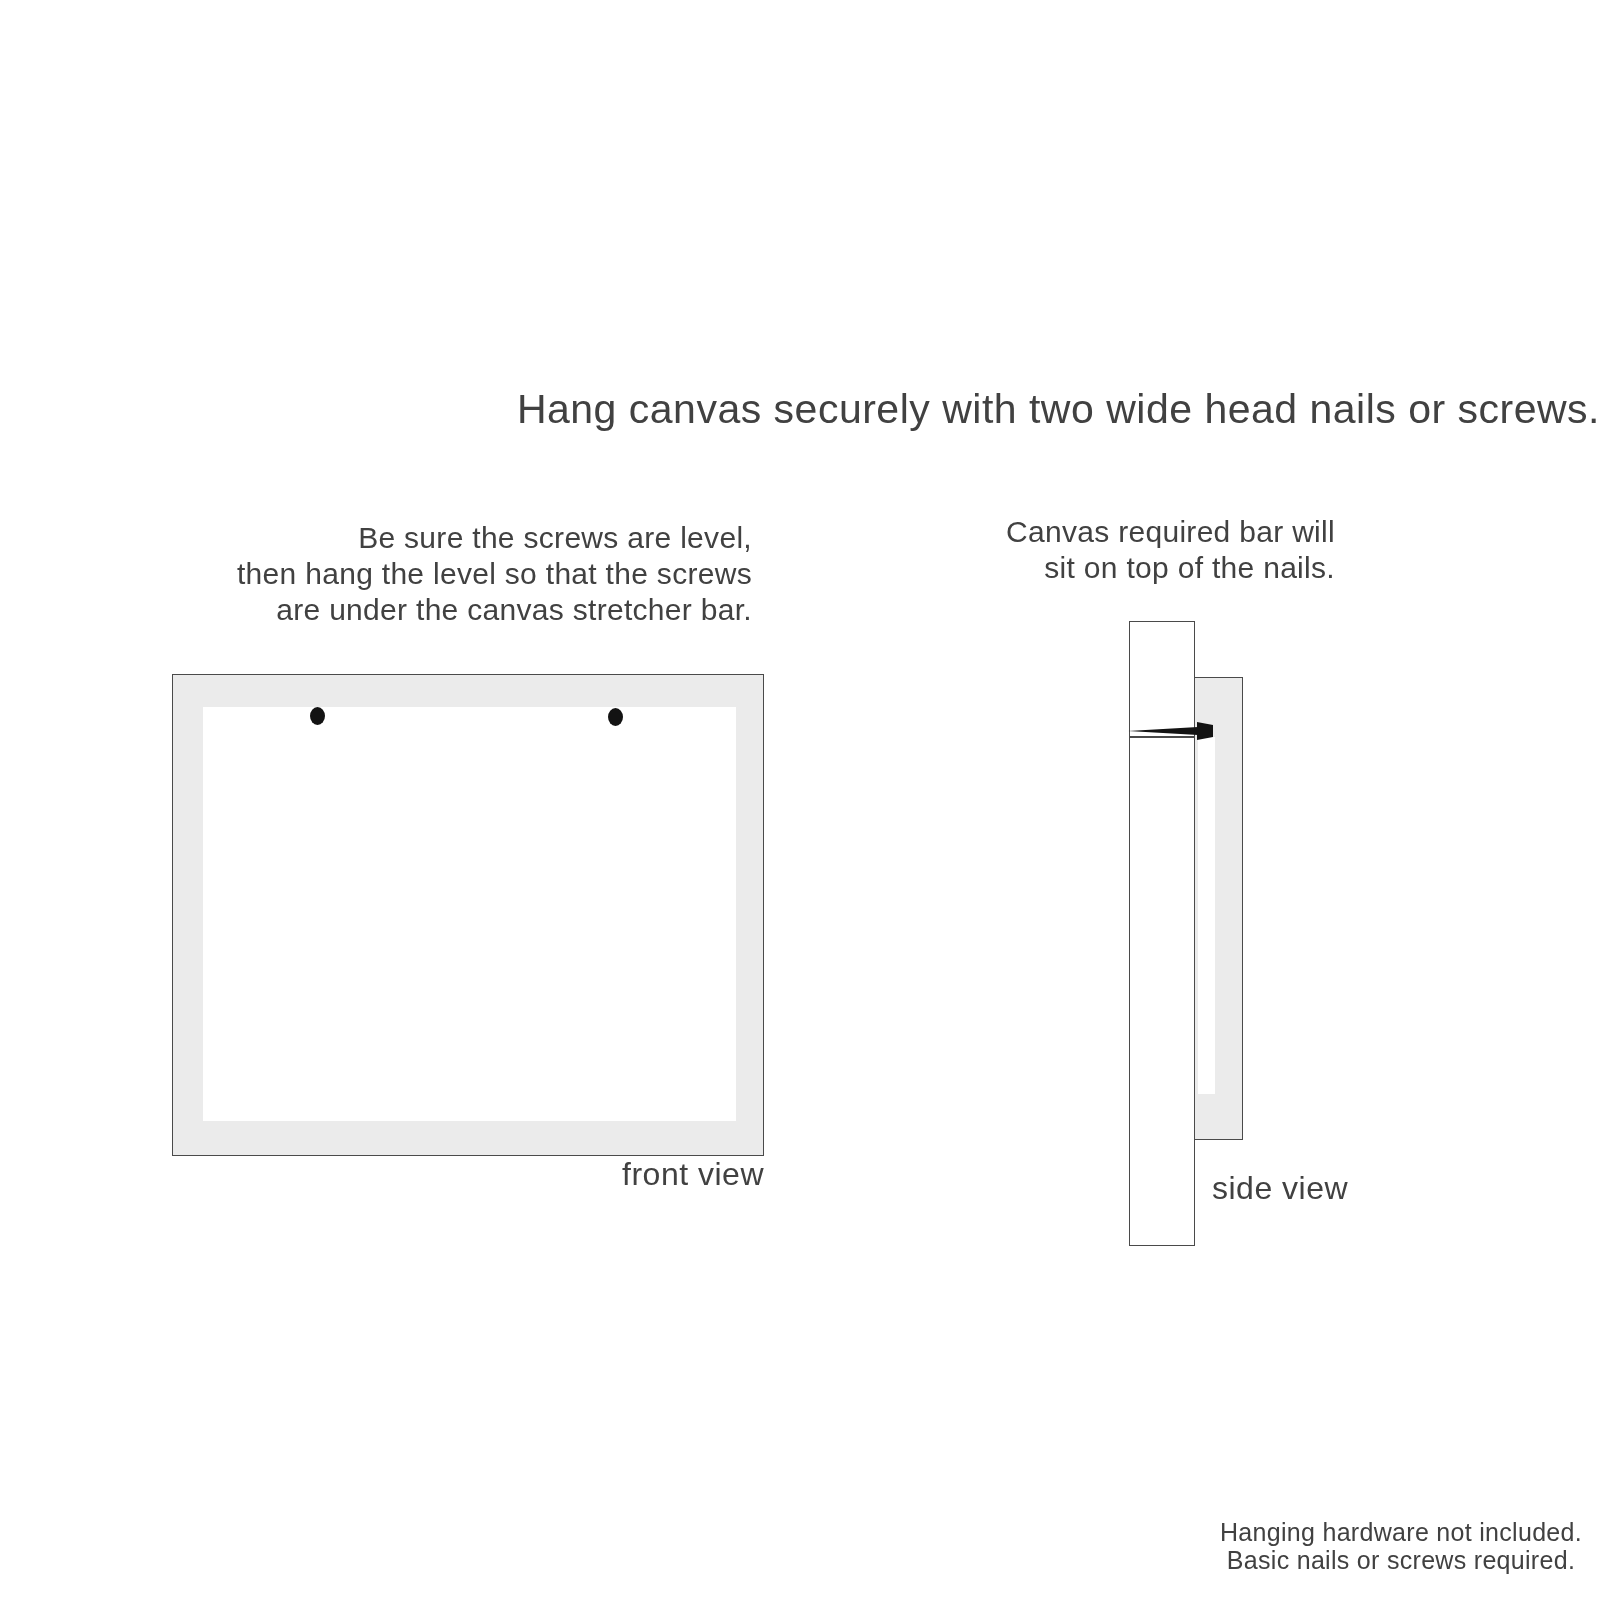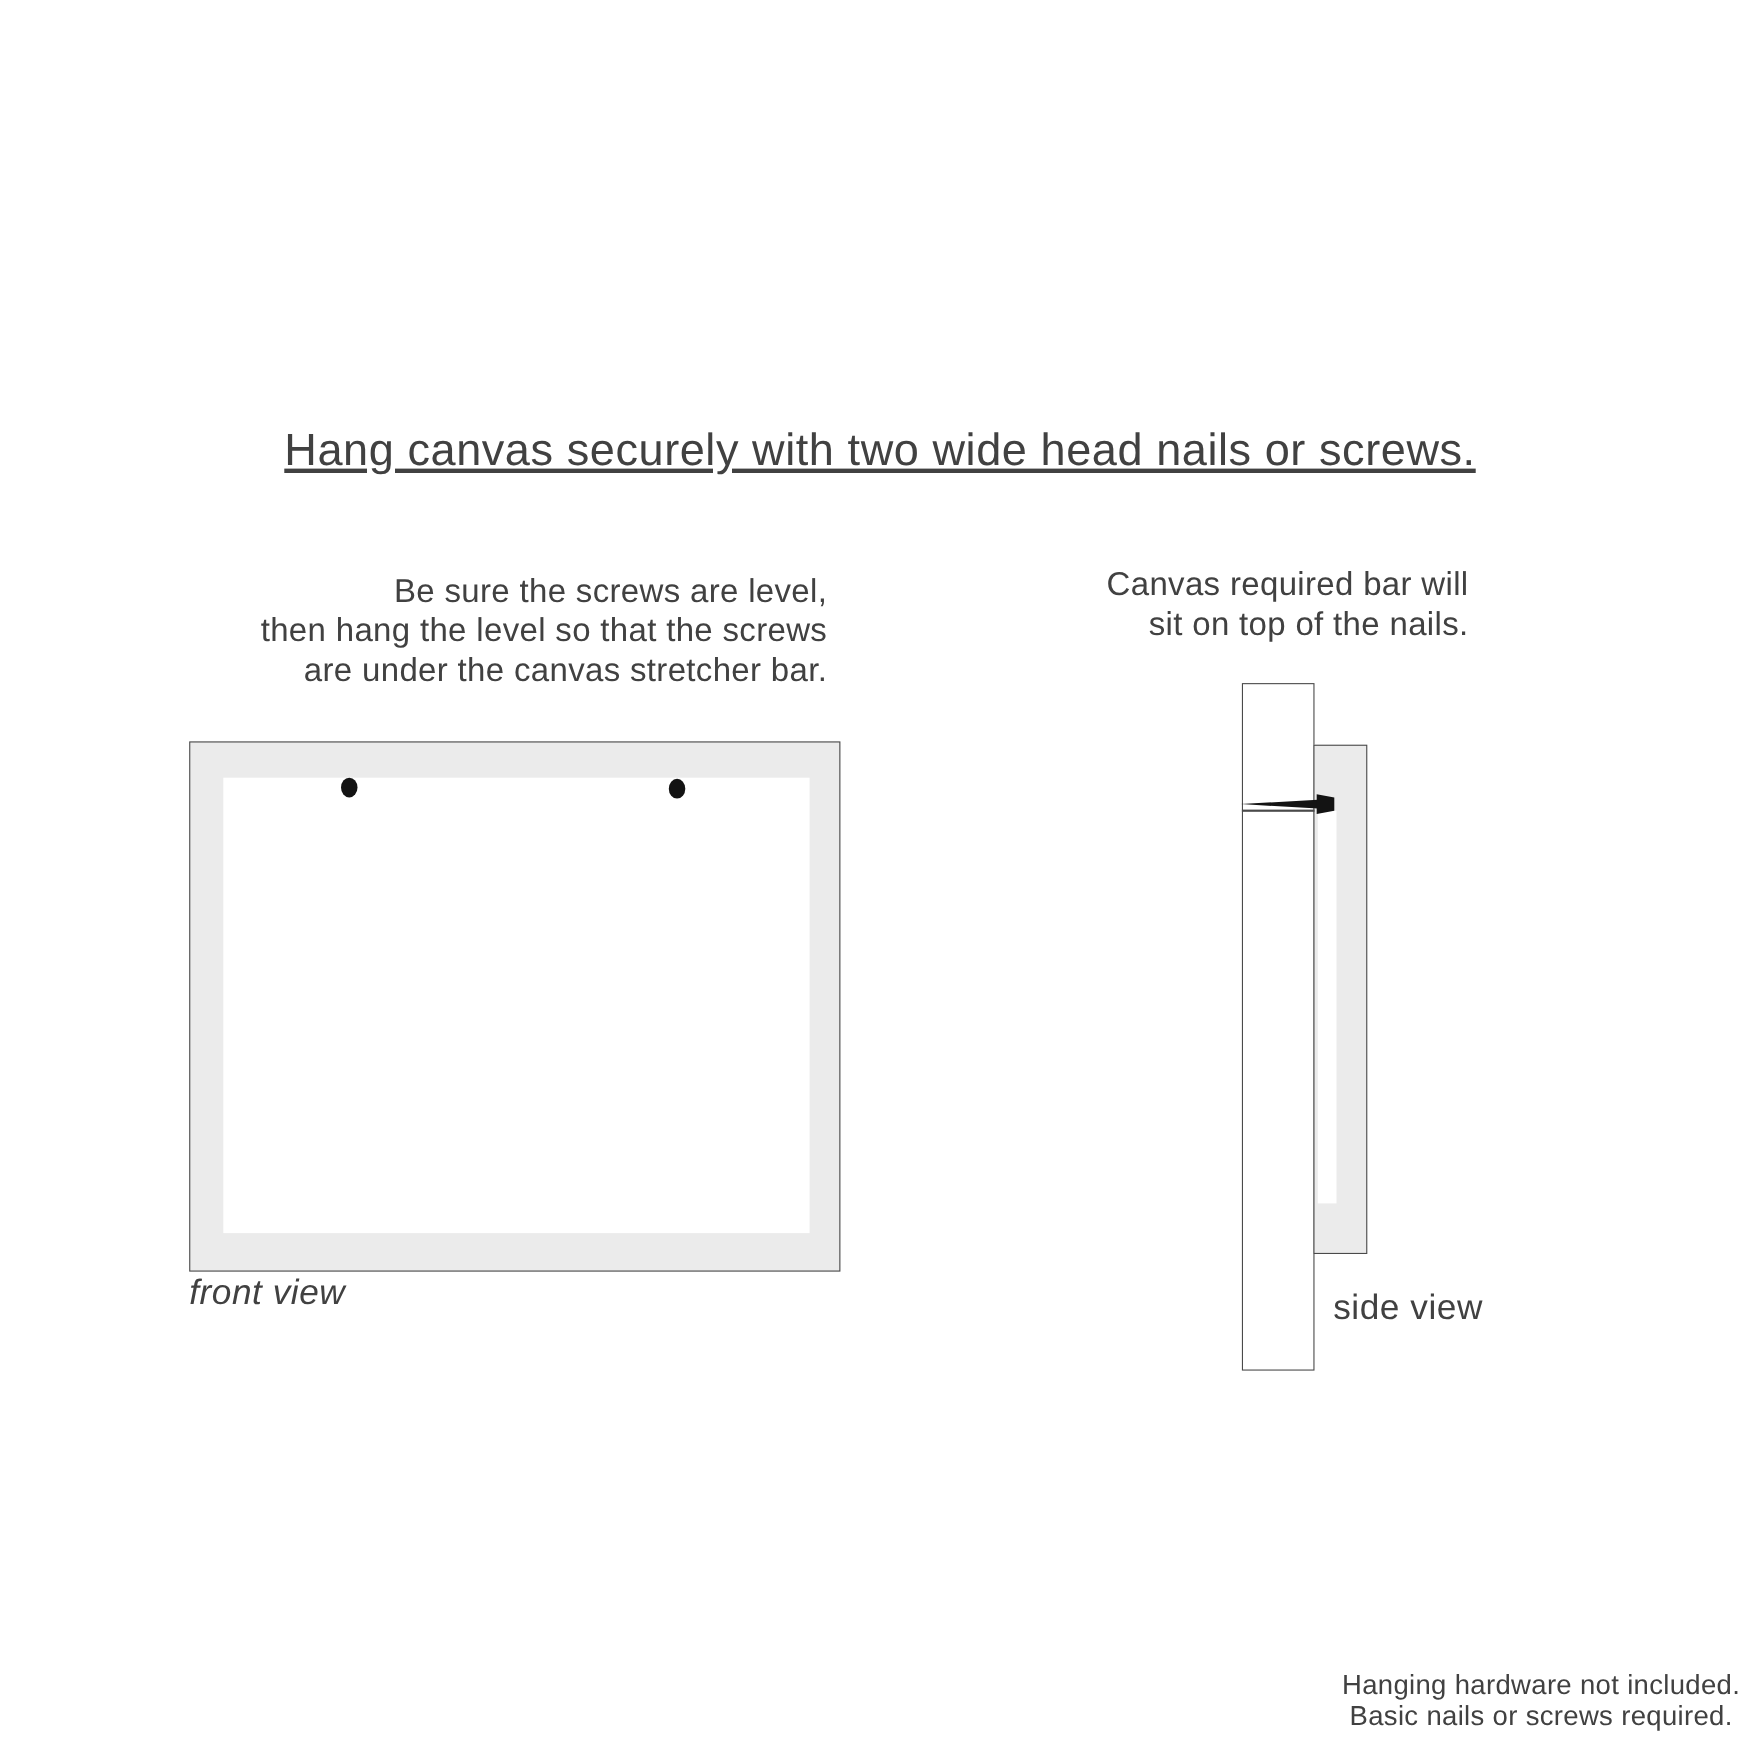--- a/index.html
+++ b/index.html
@@ -15,26 +15,25 @@
     overflow: hidden;
     font-family: "Liberation Sans", sans-serif;
     color: #414141;
     font-weight: 300;
   }
   .title {
     position: absolute;
     top: 386px;
     left: 0;
     right: 0;
-    text-align: center;
+    text-align: right;
     font-size: 41px;
     font-weight: 300;
     letter-spacing: 0.5px;
     margin: 0;
-    text-decoration: underline;
   }
   .caption {
     position: absolute;
     text-align: right;
     font-size: 30px;
     line-height: 36px;
     letter-spacing: 0.3px;
   }
   .caption-front {
     left: 152px;
@@ -80,22 +79,21 @@
   .view-label {
     position: absolute;
     font-size: 32px;
     letter-spacing: 0.5px;
     white-space: nowrap;
   }
   .label-front {
     left: 172px;
     top: 1156px;
     width: 592px;
-    text-align: left;
-    font-style: italic;
+    text-align: right;
   }
   .label-side {
     left: 1212px;
     top: 1158px;
     margin-top: 12px;
   }
 
   
   .side-wall {
     position: absolute;

